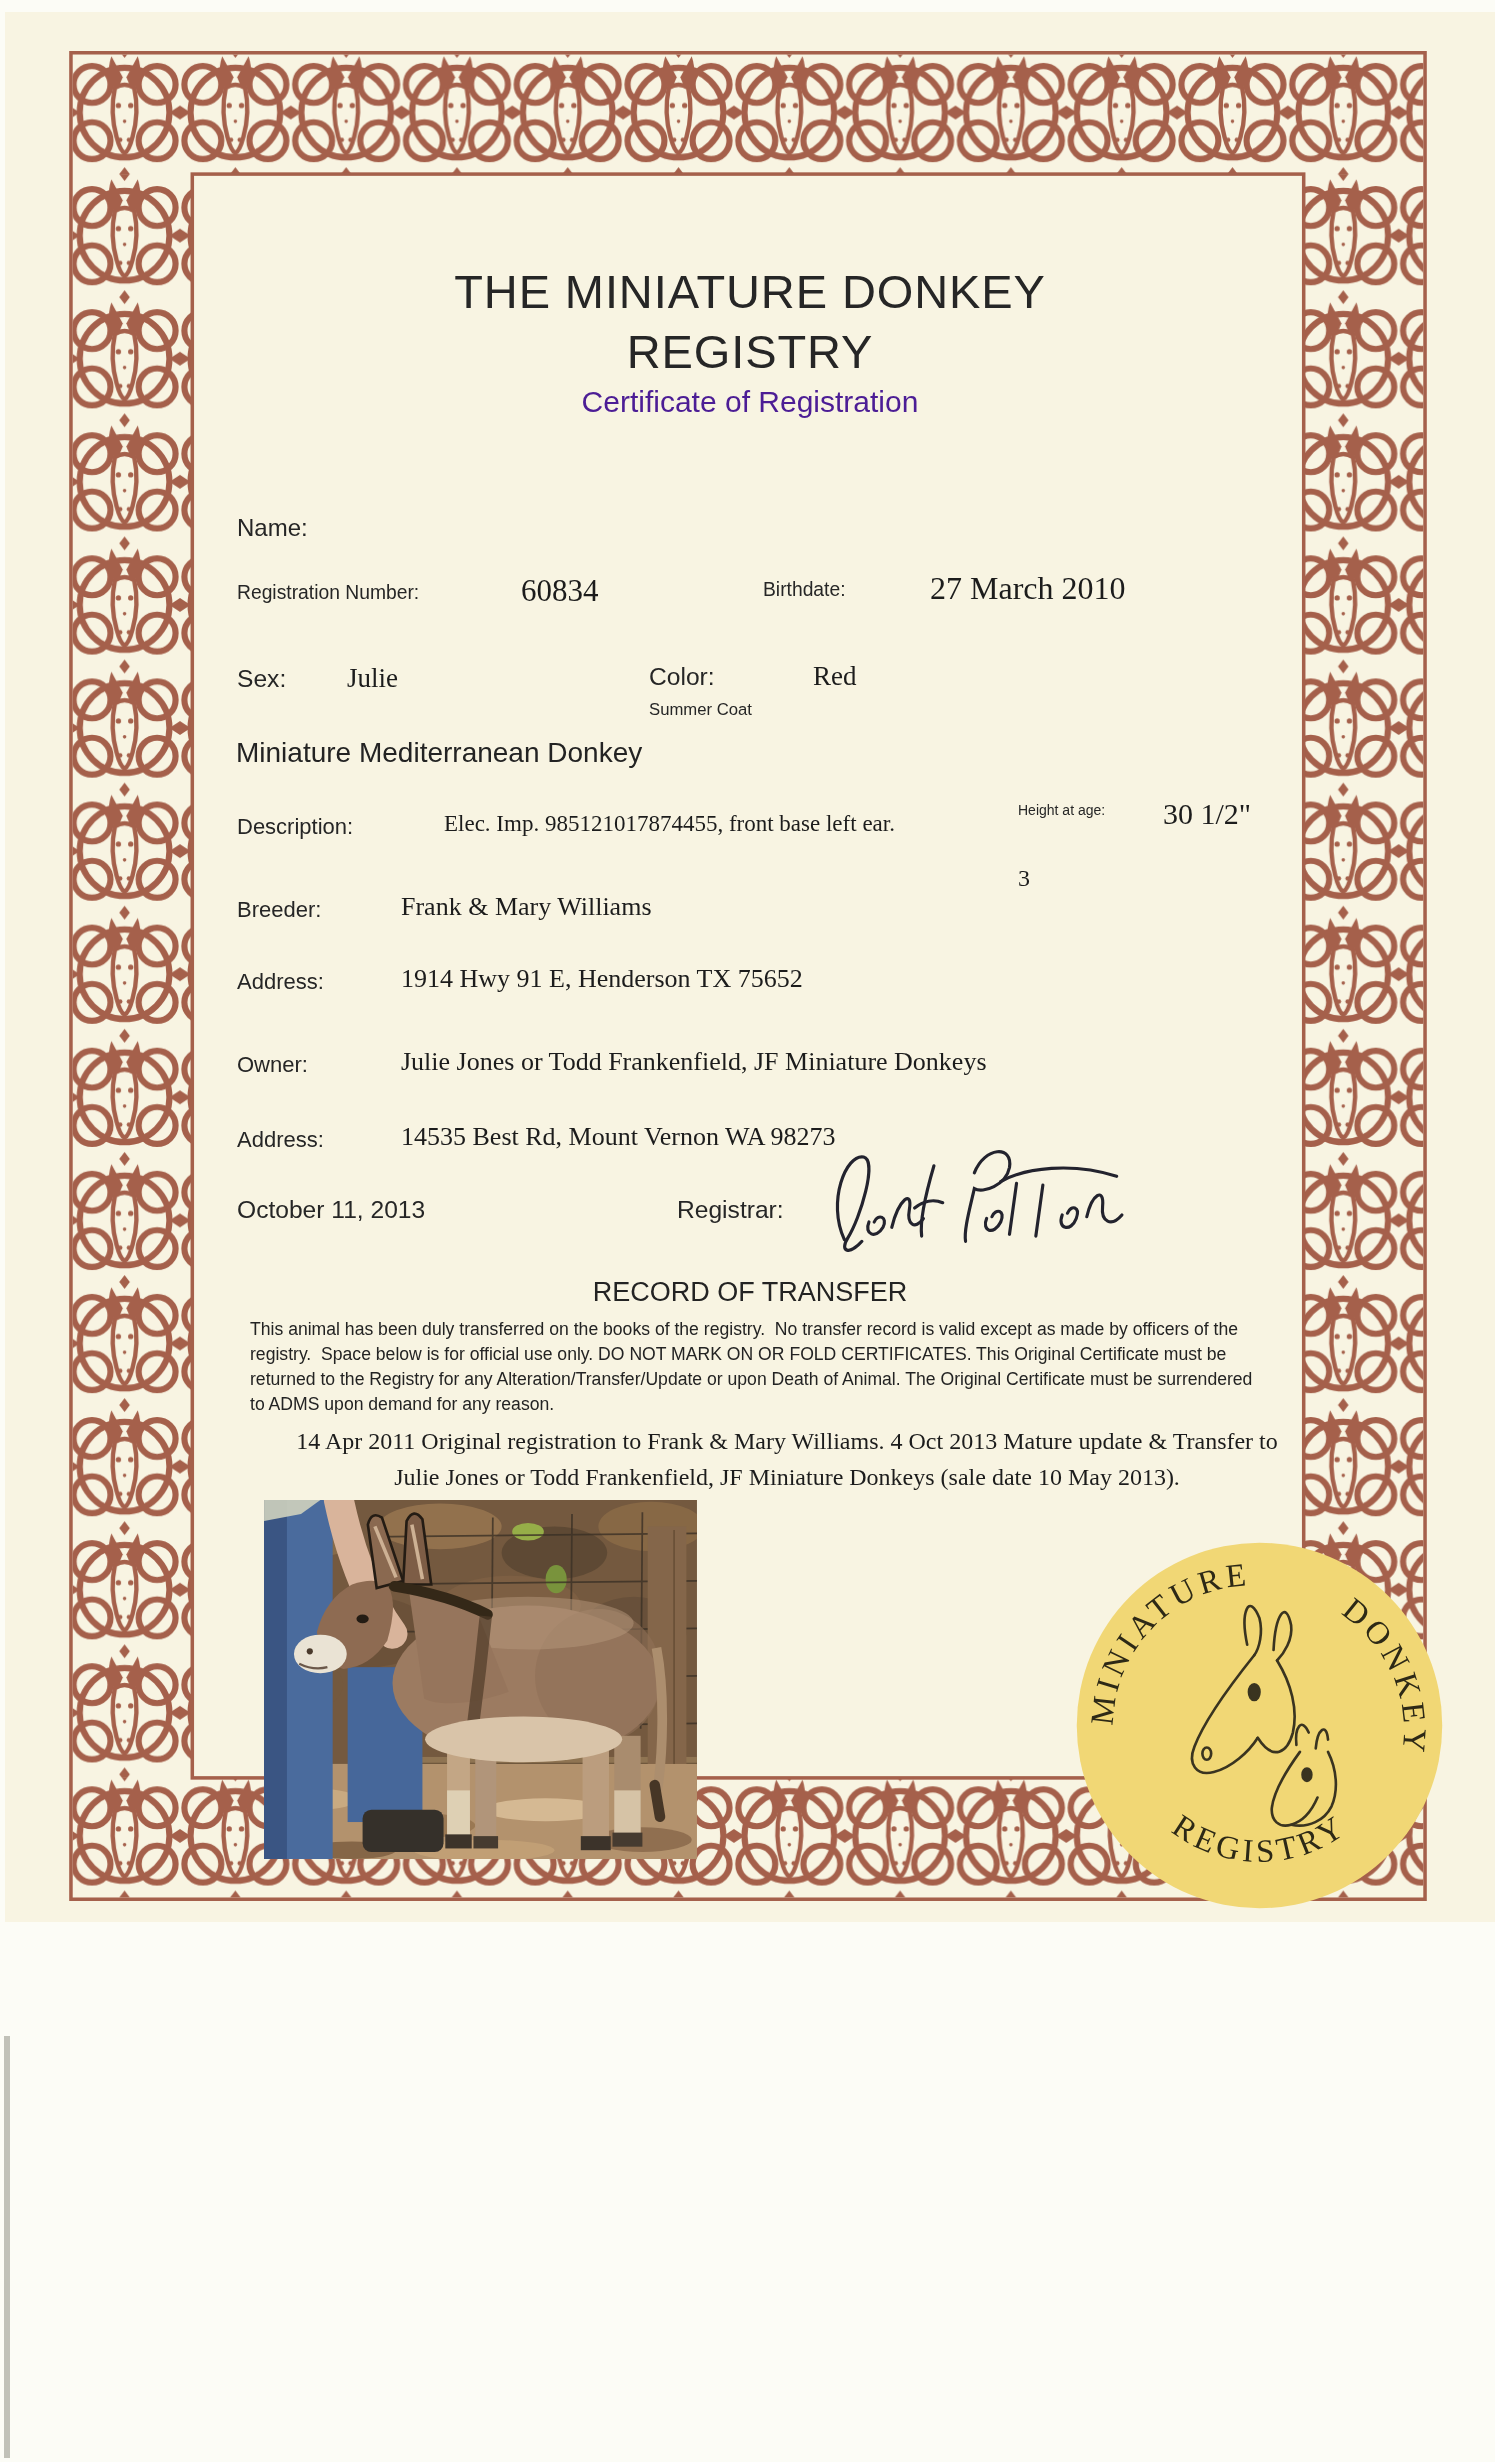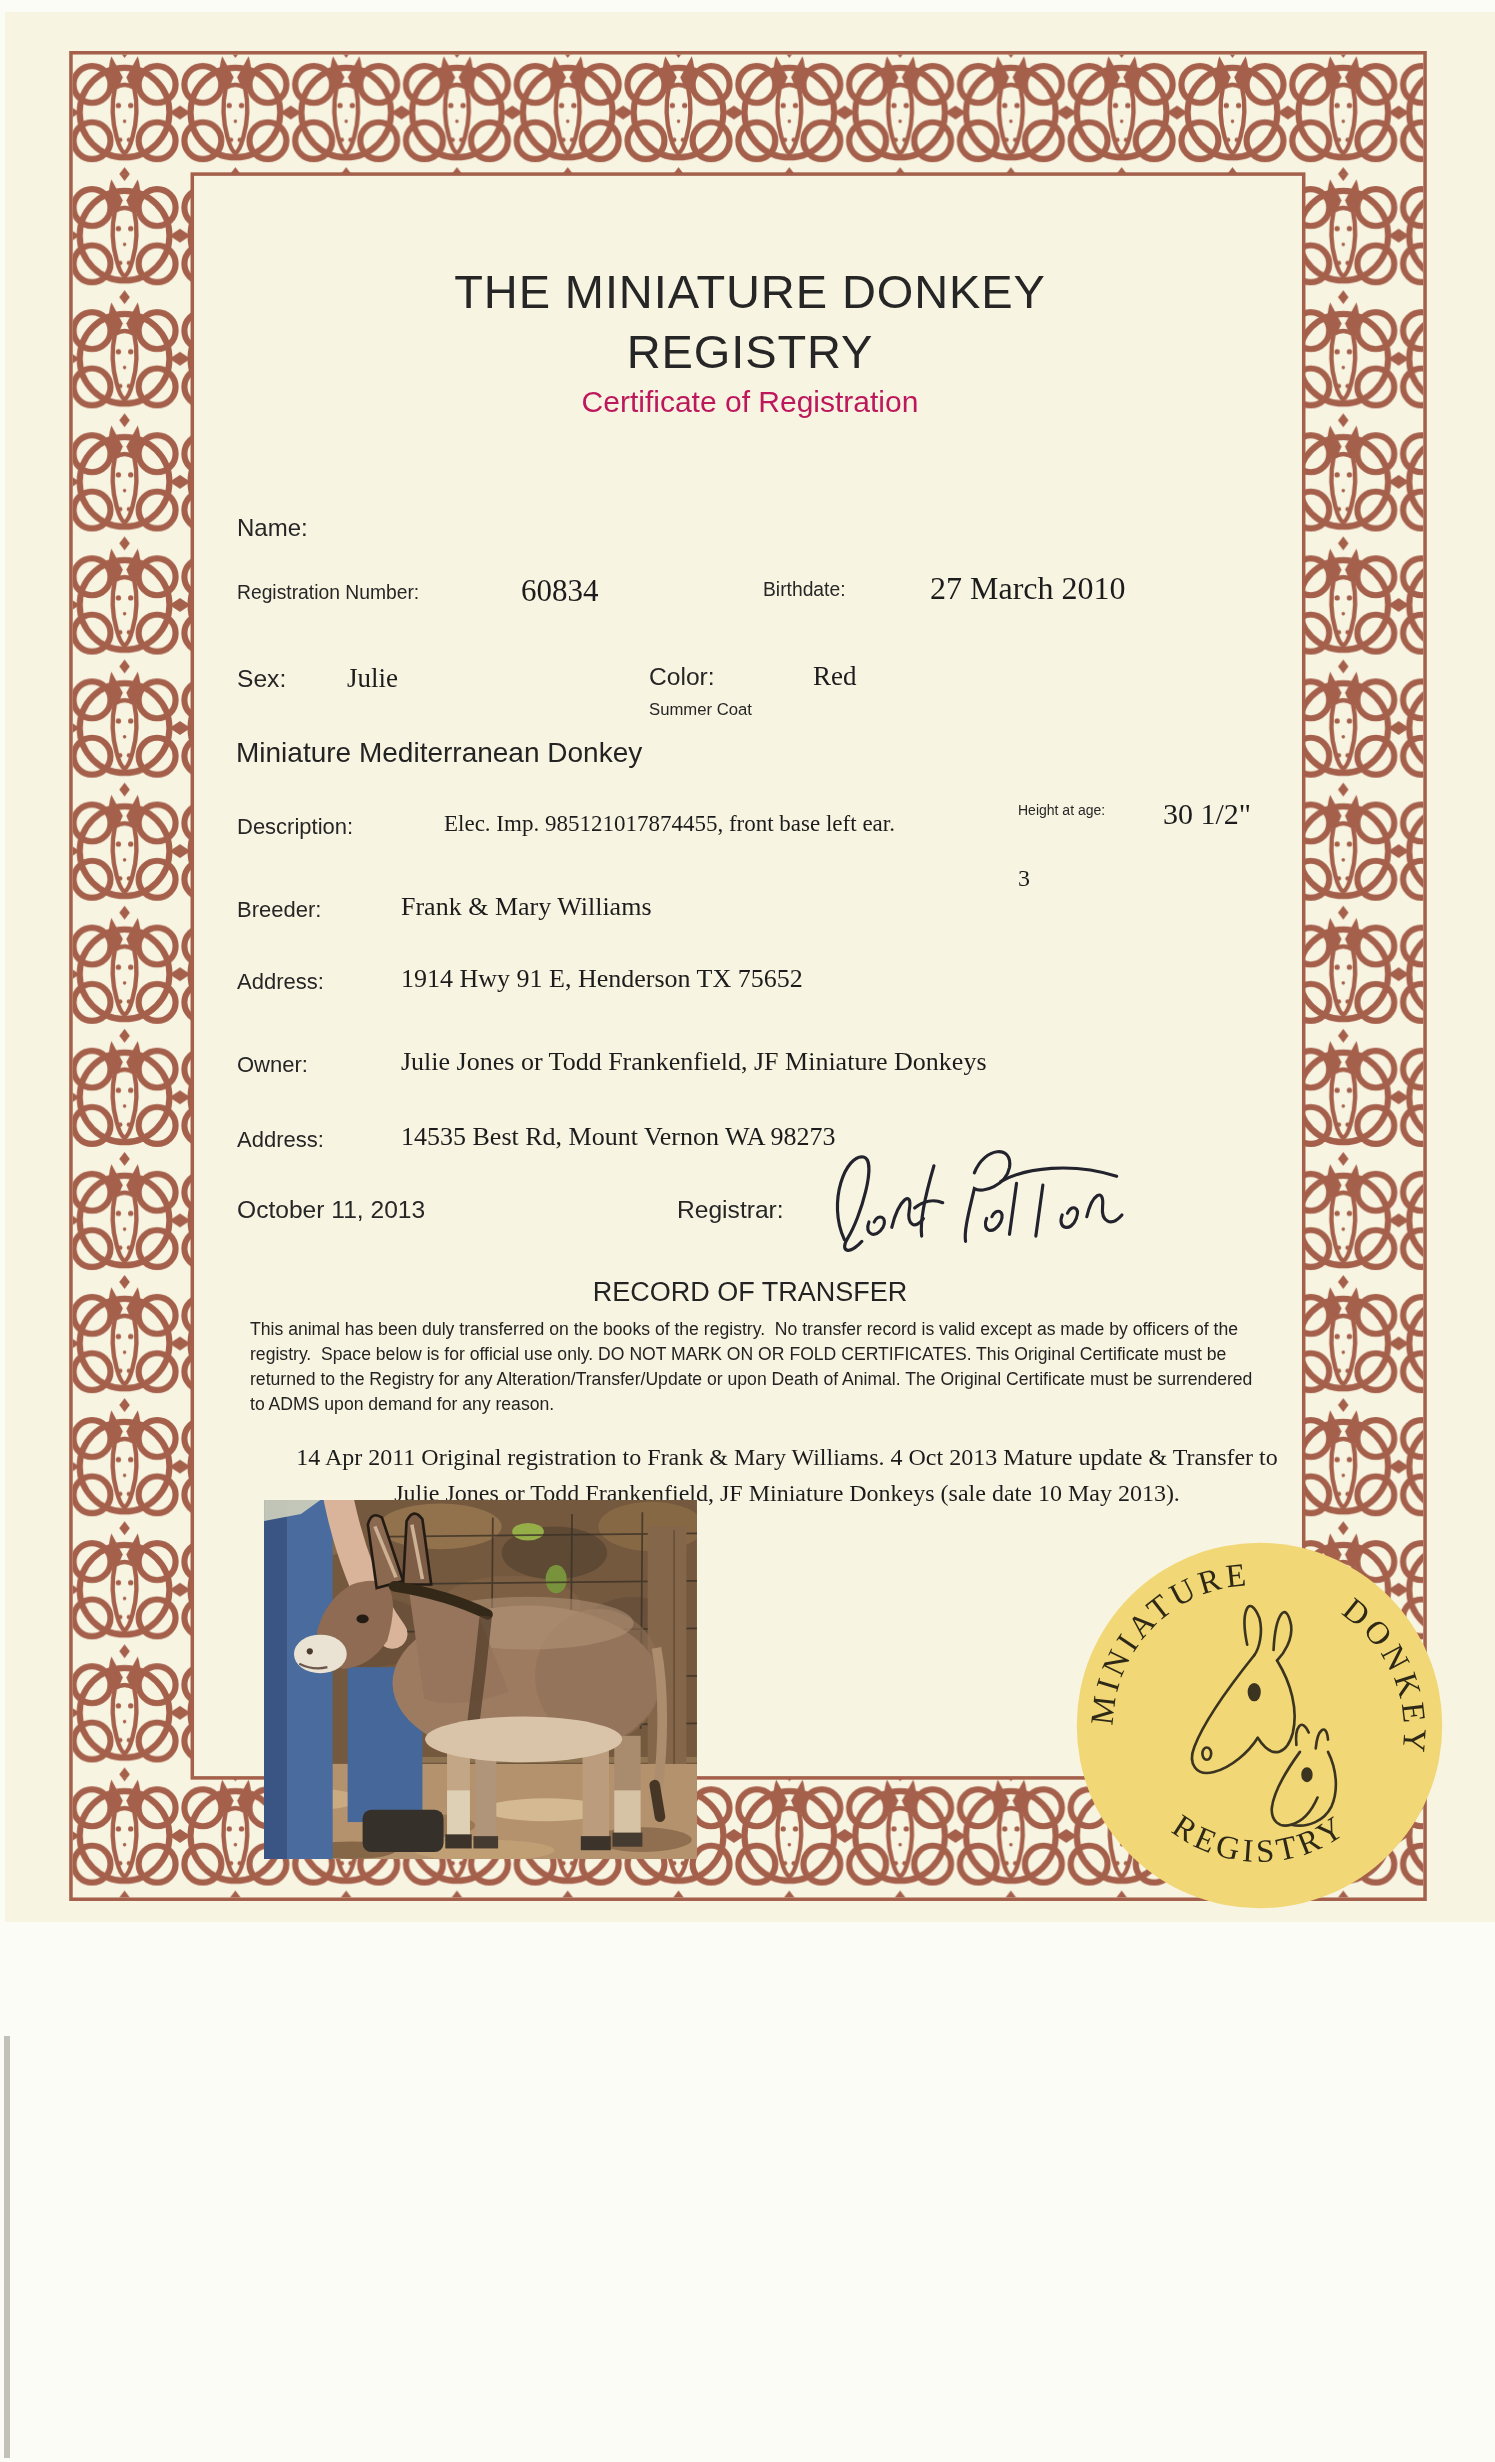--- a/index.html
+++ b/index.html
@@ -7,21 +7,21 @@
         font-family:"Liberation Sans",sans-serif;color:#1f1f1f;}
   .sheet{position:absolute;left:5.3px;top:12.3px;width:1490px;height:1910px;background:#f8f4e2;}
   .edge-shadow{position:absolute;left:3.5px;top:2036px;width:6.2px;height:422px;background:#8f8f85;opacity:.55;}
   .abs{position:absolute;}
   .ctr{text-align:center;}
   .sans{font-family:"Liberation Sans",sans-serif;}
   .serif{font-family:"Liberation Serif",serif;color:#1c1c1c;}
 
   .title1{left:195px;top:264px;width:1110px;font-size:47px;letter-spacing:0.9px;color:#262626;}
   .title2{left:195px;top:324px;width:1110px;font-size:47px;letter-spacing:0.9px;color:#262626;}
-  .subtitle{left:195px;top:385px;width:1110px;font-size:30px;color:#be185d;}
+  .subtitle{left:195px;top:385px;width:1110px;font-size:30px;color:#4c1d95;}
 
   .lbl{color:#262626;}
   .f-name-lbl{left:237px;top:514px;font-size:24px;}
   .f-name-val{left:356px;top:498px;font-size:43px;}
   .f-reg-lbl{left:237px;top:582px;font-size:19.3px;}
   .f-reg-val{left:521px;top:573px;font-size:31px;}
   .f-birth-lbl{left:763px;top:579px;font-size:19.3px;}
   .f-birth-val{left:930px;top:570px;font-size:32px;}
   .f-sex-lbl{left:237px;top:665px;font-size:24.6px;}
   .f-sex-val{left:347px;top:663px;font-size:27px;}
@@ -41,21 +41,21 @@
   .f-owner-lbl{left:237px;top:1052px;font-size:22px;}
   .f-owner-val{left:401px;top:1047px;font-size:26px;}
   .f-addr2-lbl{left:237px;top:1127px;font-size:22px;}
   .f-addr2-val{left:401px;top:1122px;font-size:26px;}
   .f-issue{left:237px;top:1196px;font-size:24.6px;}
   .f-registrar{left:677px;top:1196px;font-size:24.6px;}
   .sig{left:818px;top:1127px;}
 
   .rot-head{left:195px;top:1277px;width:1110px;font-size:27px;color:#232323;}
   .rot-body{left:250px;top:1317px;width:1020px;font-size:17.6px;line-height:1.42;color:#232323;white-space:pre-wrap;}
-  .rot-note{left:290px;top:1423px;width:994px;font-size:24px;line-height:1.5;text-align:center;margin-top:16px;}
+  .rot-note{left:290px;top:1423px;width:994px;font-size:24px;line-height:1.5;text-align:center;}
 
   .photo{left:264px;top:1500px;width:433px;height:359px;}
   .sticker{left:1075px;top:1541px;width:369px;height:369px;}
   .border-wrap{left:69px;top:51px;}
 </style>
 </head>
 <body>
 
 <div class="page">
   <div class="sheet"></div>

